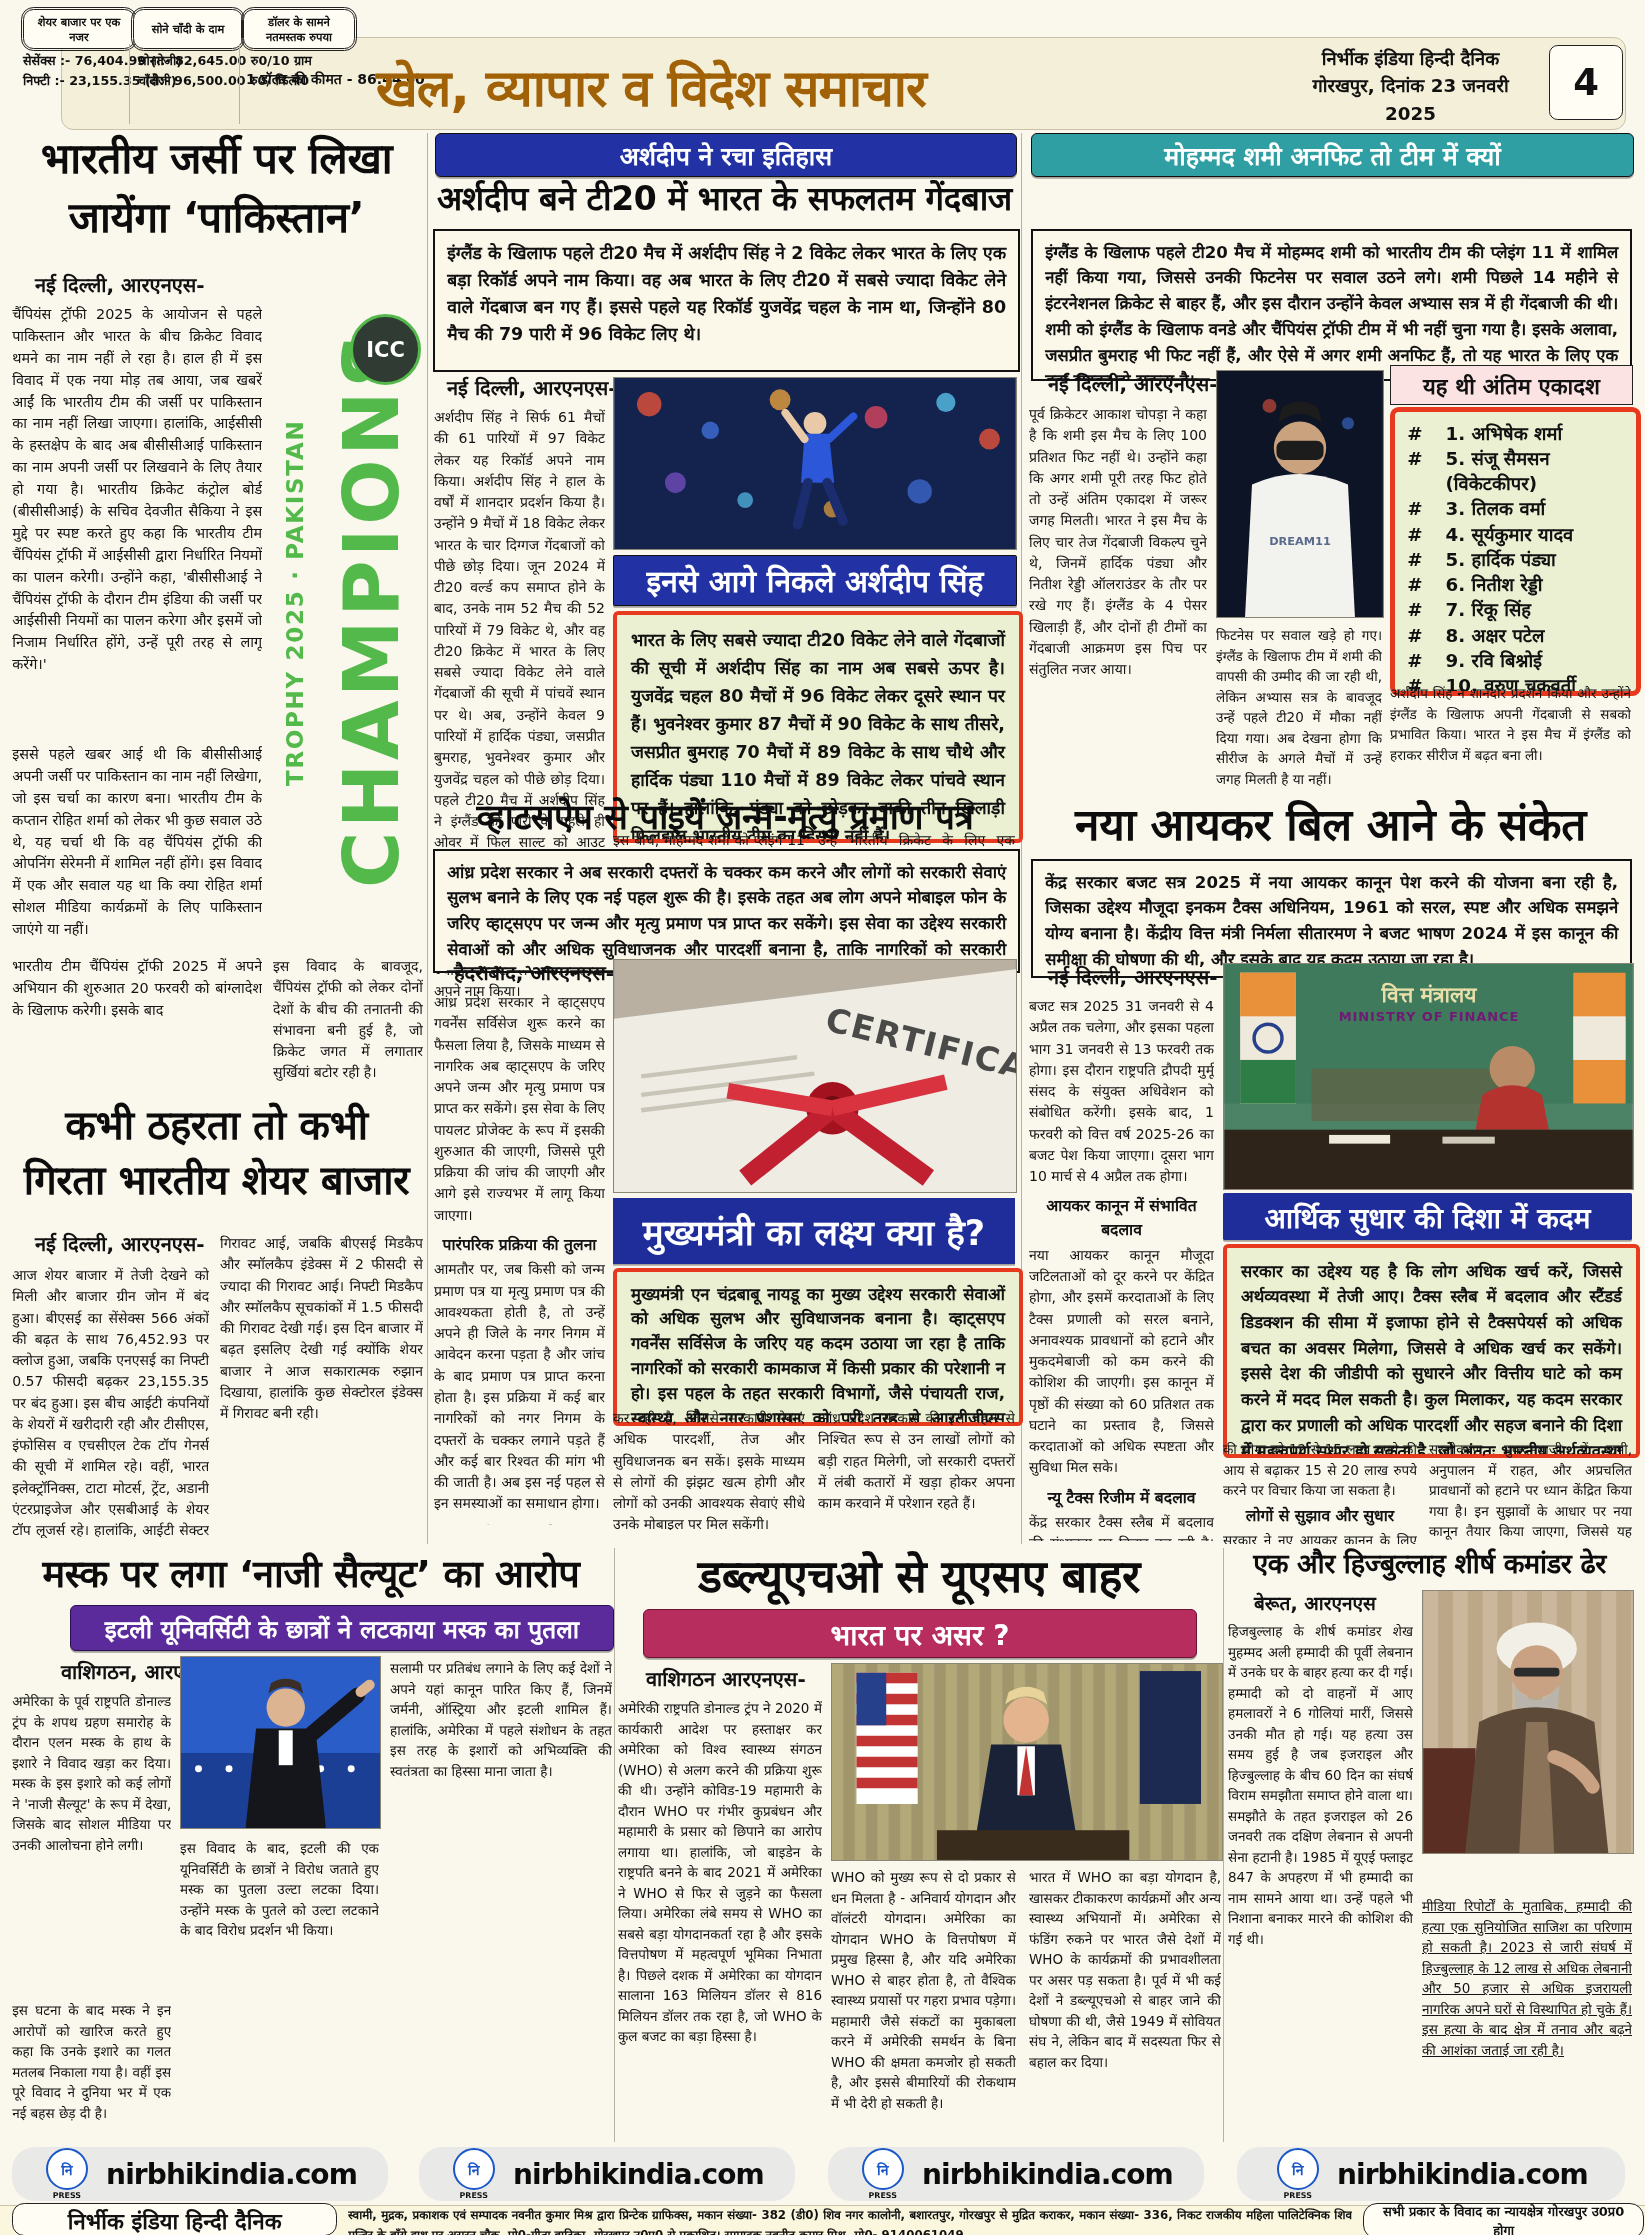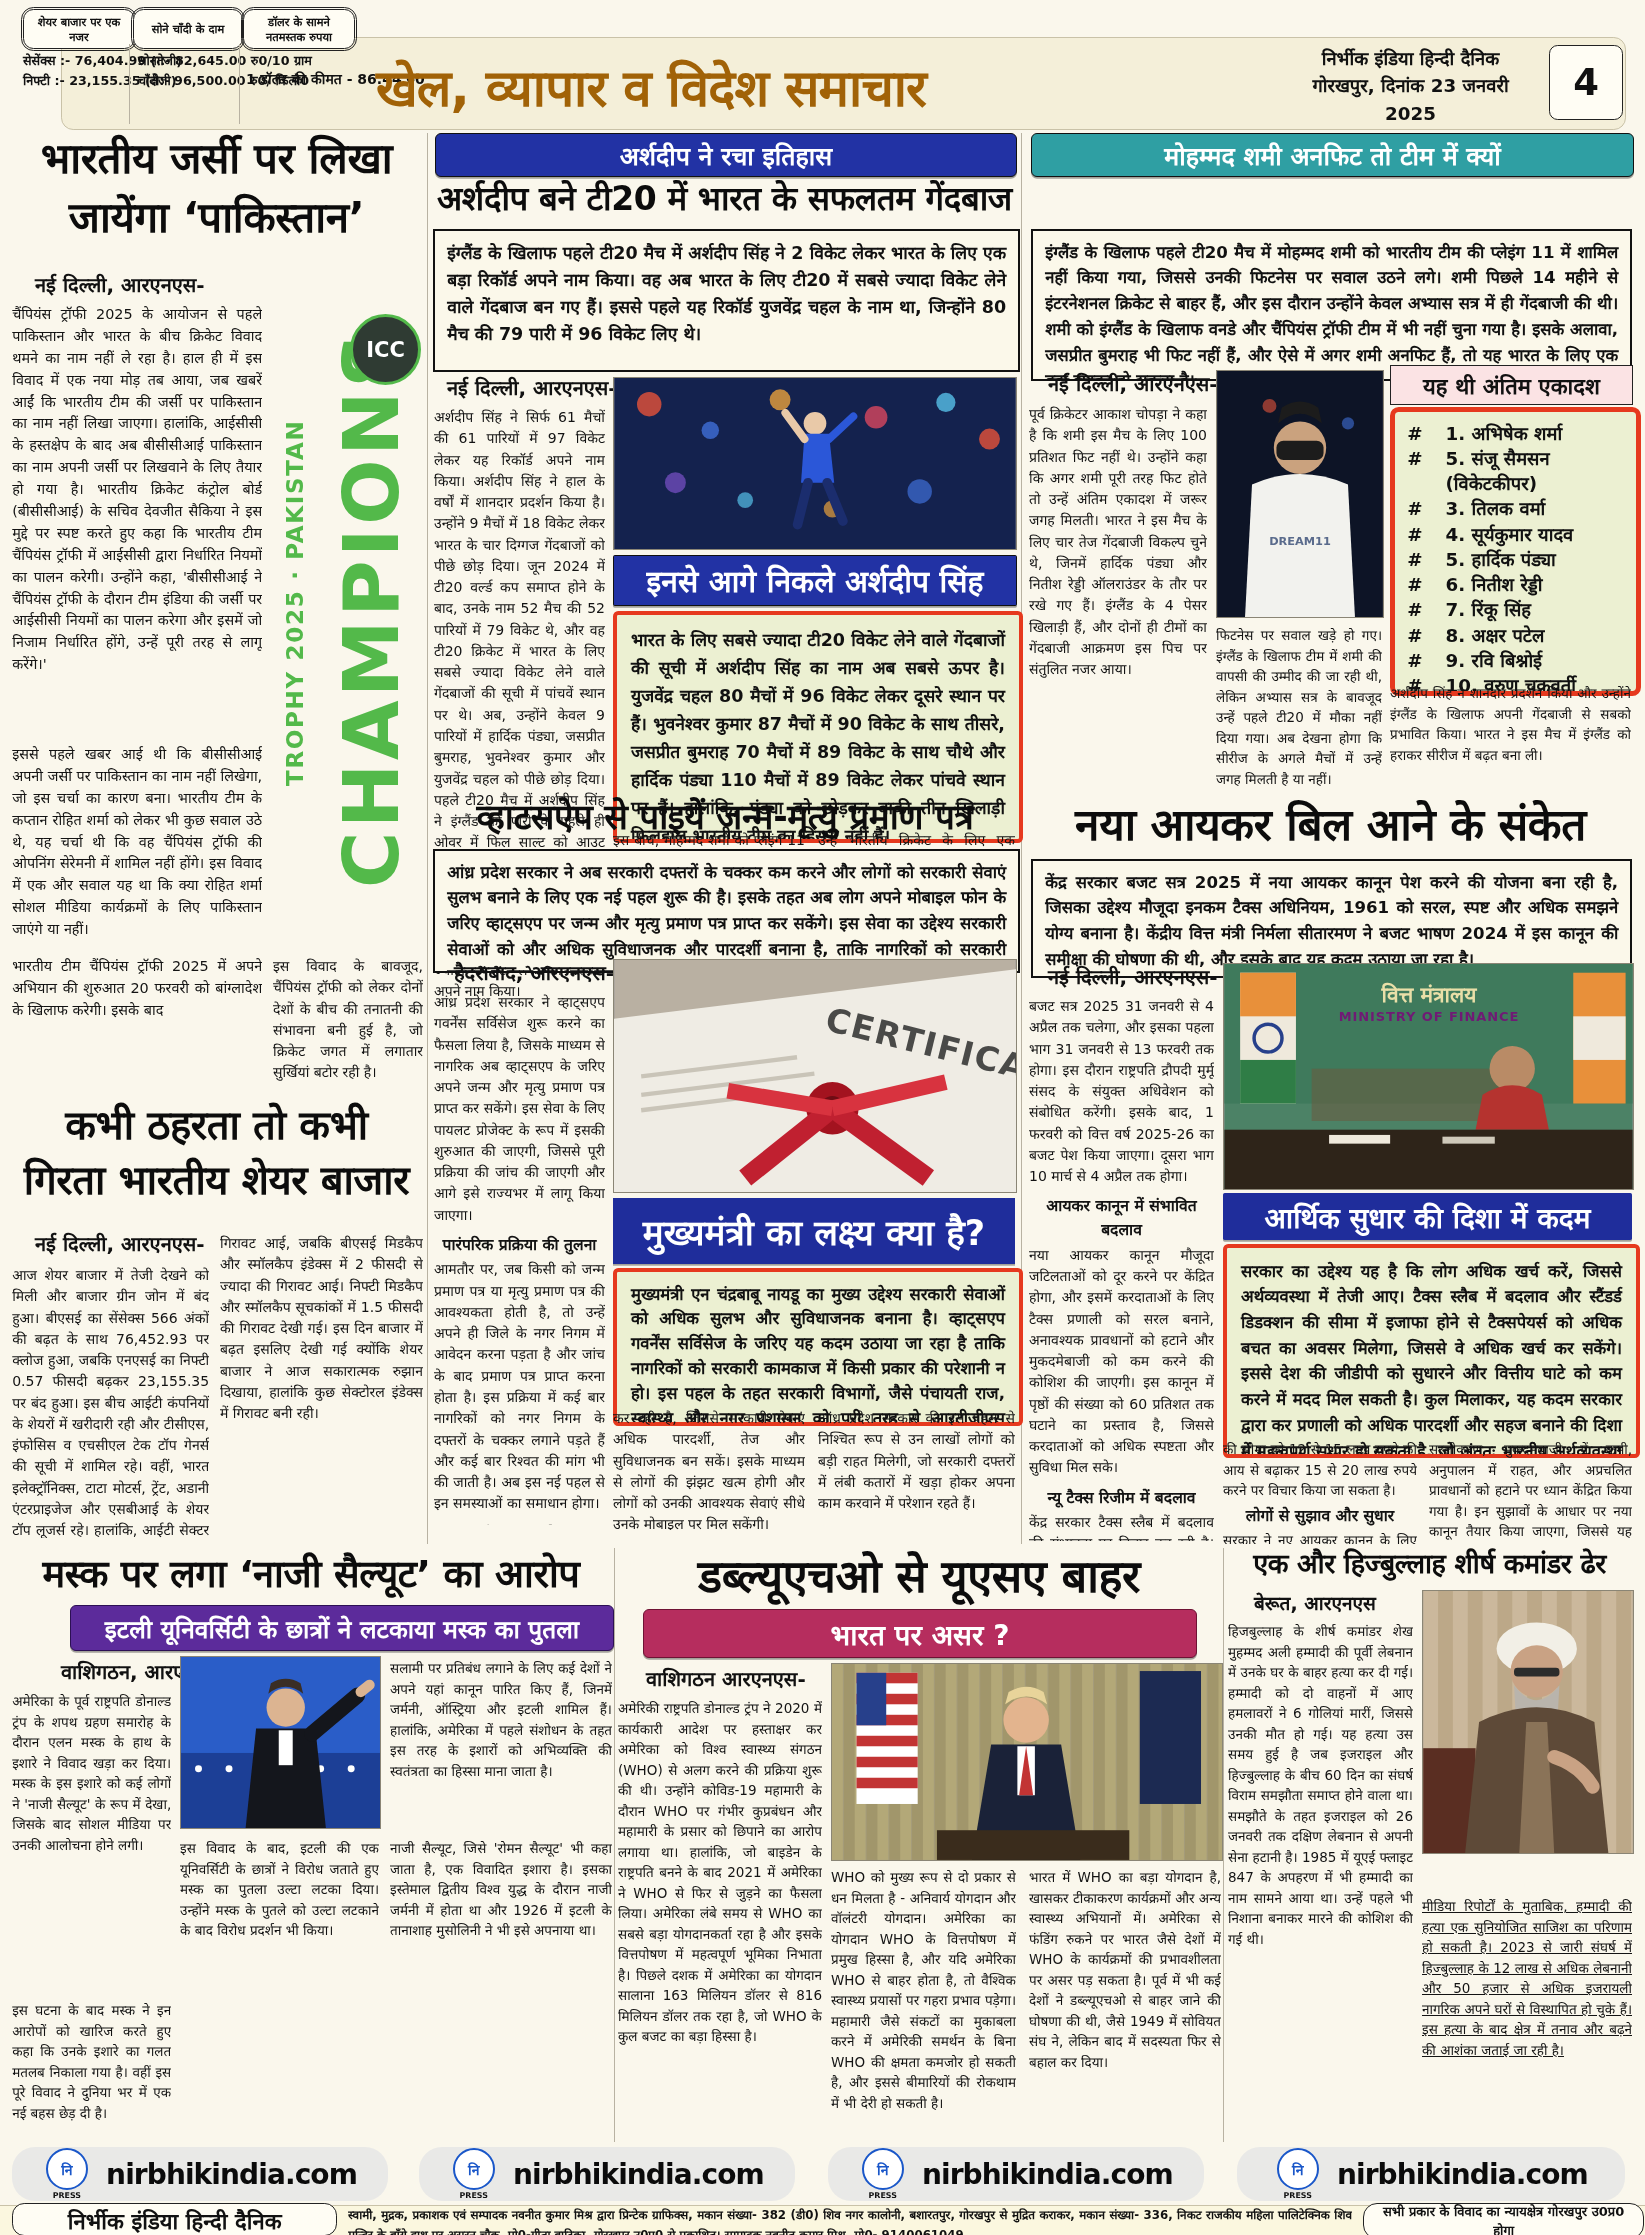--- a/index.html
+++ b/index.html
@@ -293,21 +293,20 @@
       <path d="M100 42 q20 -16 40 0 l-3 -12 q-17 -10 -34 0 Z" fill="#3a2e26"></path>
       <path d="M86 82 L154 82 L166 196 L74 196 Z" fill="#14161c"></path>
       <path d="M150 88 L202 44" stroke="#14161c" stroke-width="18" stroke-linecap="round"></path>
       <path d="M206 40 L216 32" stroke="#dcb491" stroke-width="12" stroke-linecap="round"></path>
       <rect x="112" y="84" width="16" height="40" fill="#fff"></rect>
     </svg>
   </div>
   <div class="body-text" style="left:390px;top:1658px;width:222px;height:171px;font-size:13.5px;">सलामी पर प्रतिबंध लगाने के लिए कई देशों ने अपने यहां कानून पारित किए हैं, जिनमें जर्मनी, ऑस्ट्रिया और इटली शामिल हैं। हालांकि, अमेरिका में पहले संशोधन के तहत इस तरह के इशारों को अभिव्यक्ति की स्वतंत्रता का हिस्सा माना जाता है।</div>
 
   <div class="body-text" style="left:180px;top:1838px;width:199px;height:300px;font-size:13.5px;">इस विवाद के बाद, इटली की एक यूनिवर्सिटी के छात्रों ने विरोध जताते हुए मस्क का पुतला उल्टा लटका दिया। उन्होंने मस्क के पुतले को उल्टा लटकाने के बाद विरोध प्रदर्शन भी किया।</div>
-  <div class="body-text" style="left:390px;top:1838px;width:222px;height:300px;font-size:13.5px;">नाजी सैल्यूट, जिसे 'रोमन सैल्यूट' भी कहा जाता है, एक विवादित इशारा है। इसका इस्तेमाल द्वितीय विश्व युद्ध के दौरान नाजी जर्मनी में होता था और 1926 में इटली के तानाशाह मुसोलिनी ने भी इसे अपनाया था।</div>
   <div class="body-text" style="left:12.2px;top:2000px;width:159px;height:138px;font-size:13.5px;">इस घटना के बाद मस्क ने इन आरोपों को खारिज करते हुए कहा कि उनके इशारे का गलत मतलब निकाला गया है। वहीं इस पूरे विवाद ने दुनिया भर में एक नई बहस छेड़ दी है।</div>
 
   <div class="headline" style="left:617px;top:1551px;width:604px;font-size:45px;">डब्ल्यूएचओ से यूएसए बाहर</div>
   <div class="banner" style="left:643px;top:1609px;width:552px;height:47px;background:#b62d5e;font-size:28px;border:1.7px solid #6e1234;">भारत पर असर ?</div>
   <div class="dateline" style="left:646px;top:1665px;">वाशिगठन आरएनएस-</div>
   <div class="body-text" style="left:618px;top:1698px;width:204px;height:440px;font-size:13.5px;">अमेरिकी राष्ट्रपति डोनाल्ड ट्रंप ने 2020 में कार्यकारी आदेश पर हस्ताक्षर कर अमेरिका को विश्व स्वास्थ्य संगठन (WHO) से अलग करने की प्रक्रिया शुरू की थी। उन्होंने कोविड-19 महामारी के दौरान WHO पर गंभीर कुप्रबंधन और महामारी के प्रसार को छिपाने का आरोप लगाया था। हालांकि, जो बाइडेन के राष्ट्रपति बनने के बाद 2021 में अमेरिका ने WHO से फिर से जुड़ने का फैसला लिया। अमेरिका लंबे समय से WHO का सबसे बड़ा योगदानकर्ता रहा है और इसके वित्तपोषण में महत्वपूर्ण भूमिका निभाता है। पिछले दशक में अमेरिका का योगदान सालाना 163 मिलियन डॉलर से 816 मिलियन डॉलर तक रहा है, जो WHO के कुल बजट का बड़ा हिस्सा है।</div>
 
   <div class="photo" style="left:831px;top:1663px;width:390px;height:196px;">
     <svg width="390" height="196" xmlns="http://www.w3.org/2000/svg" viewBox="0 0 446 224">
       <defs>

